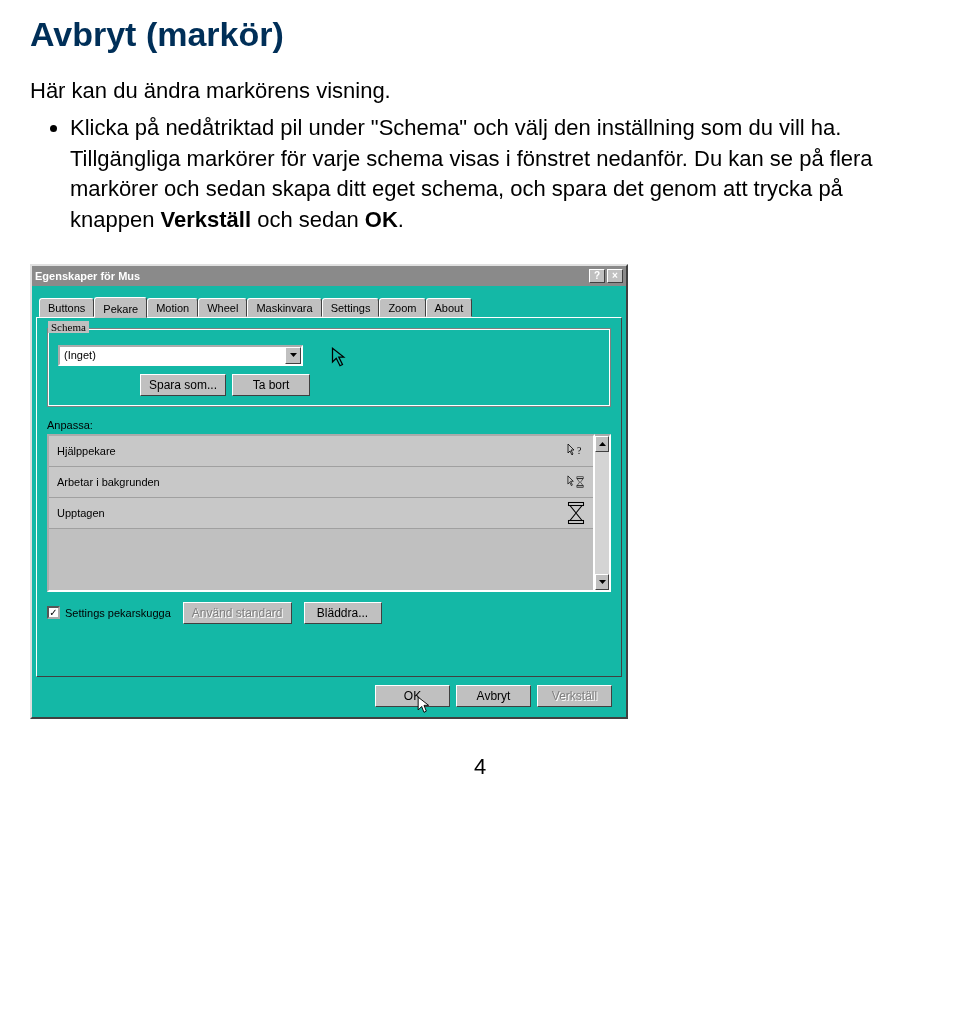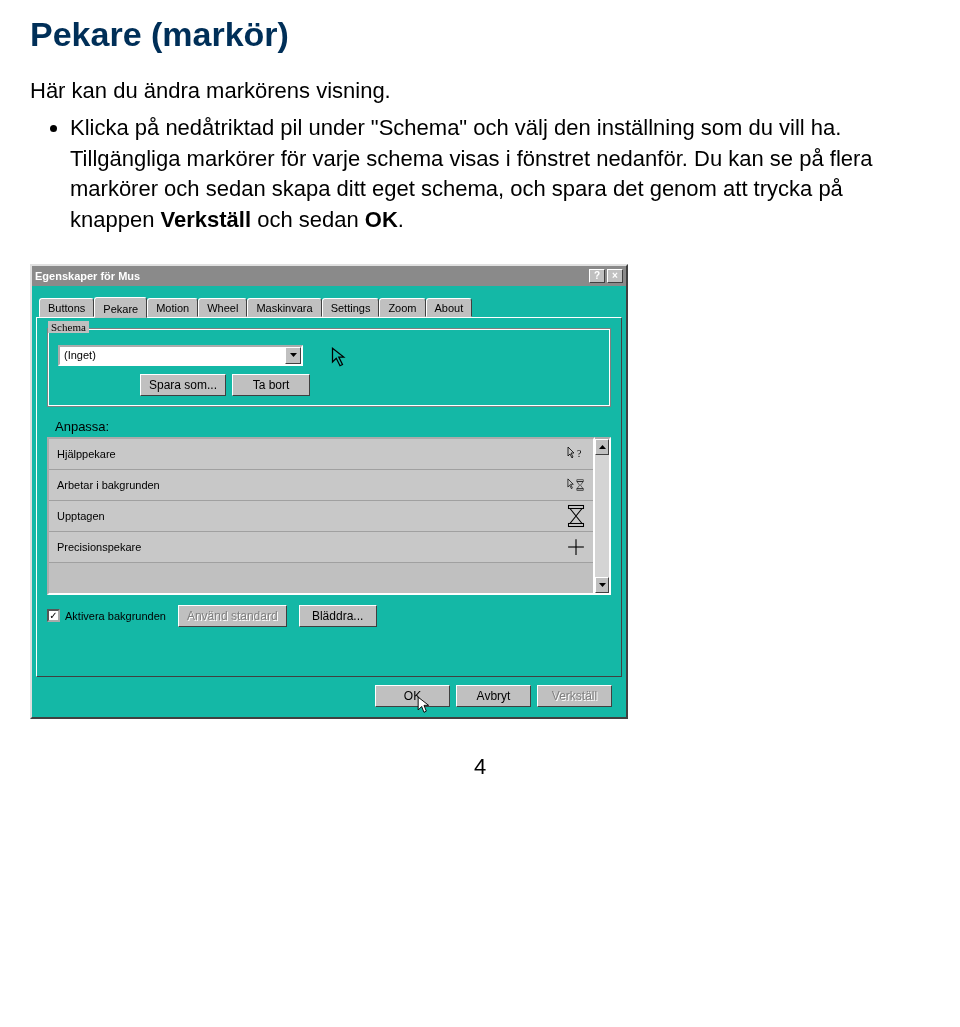--- a/index.html
+++ b/index.html
@@ -151,21 +151,21 @@
     background: #c0c0c0;
     border: 1px solid;
     border-color: #fff #404040 #404040 #fff;
     font-size: 12px;
     padding: 2px 8px;
     display: inline-flex;
     align-items: center;
     justify-content: center;
   }
   .winbtn.disabled { color: #808080; text-shadow: 1px 1px 0 #fff; }
-  .label { font-size: 13px; margin-bottom: 3px; display: block; margin-left: 8px; }
+  .label { font-size: 11px; margin-bottom: 3px; display: block; }
 
   .listwrap { display: flex; }
   .list {
     flex: 1;
     border: 2px inset #fff;
     background: #c0c0c0;
     height: 158px;
     overflow: hidden;
   }
   .listrow {
@@ -227,21 +227,21 @@
     position: absolute;
     right: 18px;
     bottom: -4px;
     width: 14px; height: 14px;
   }
 </style>
 </head>
 <body>
 
 <div class="page">
-  <h1 class="title">Pekare (markör)</h1>
+  <h1 class="title">Avbryt (markör)</h1>
 
   <p class="intro">Här kan du ändra markörens visning.</p>
 
   <ul class="bullets">
     <li>
       <span>Klicka på nedåtriktad pil under "Schema" och välj den inställning som du vill ha. Tillgängliga markörer för varje schema visas i fönstret nedanför. Du kan se på flera markörer och sedan skapa ditt eget schema, och spara det genom att trycka på knappen </span><span class="bold-inline">Verkställ</span><span> och sedan </span><span class="bold-inline">OK</span><span>.</span>
     </li>
   </ul>
 
   <div class="dlg">
@@ -320,48 +320,39 @@
             <div class="listrow">
               <span>Upptagen</span>
               <span class="ricon">
                 <svg viewBox="0 0 12 16">
                     <rect x="1" y="1" width="10" height="2" fill="none" stroke="#000" stroke-width="0.7"></rect>
                     <path d="M2 3 L10 3 L6 8 L10 13 L2 13 L6 8 Z" fill="none" stroke="#000" stroke-width="0.7"></path>
                     <rect x="1" y="13" width="10" height="2" fill="none" stroke="#000" stroke-width="0.7"></rect>
                   </svg>
               </span>
             </div>
-            <div class="listrow">
-              <span>Precisionspekare</span>
-              <span class="ricon">
-                <svg viewBox="0 0 16 16">
-                    <line x1="8" y1="1" x2="8" y2="15" stroke="#000" stroke-width="1"></line>
-                    <line x1="1" y1="8" x2="15" y2="8" stroke="#000" stroke-width="1"></line>
-                  </svg>
-              </span>
-            </div>
           </div>
           <div class="scrollbar">
             <div class="sbbtn">
                 <svg width="7" height="4" viewBox="0 0 7 4">
                   <polygon points="3.5,0 7,4 0,4" fill="#000"></polygon>
                 </svg>
               </div>
             <div class="sbbtn">
                 <svg width="7" height="4" viewBox="0 0 7 4">
                   <polygon points="0,0 7,0 3.5,4" fill="#000"></polygon>
                 </svg>
               </div>
           </div>
         </div>
 
         <div class="bottomrow">
           <label class="checkbox">
             <span class="cbox">✓</span>
-            <span>Aktivera bakgrunden</span>
+            <span>Settings pekarskugga</span>
           </label>
           <div class="winbtn disabled">Använd standard</div>
           <div class="winbtn">Bläddra...</div>
         </div>
 
       </div>
 
       <div class="dlg-buttons">
         <div class="winbtn">
           <span>OK</span>

